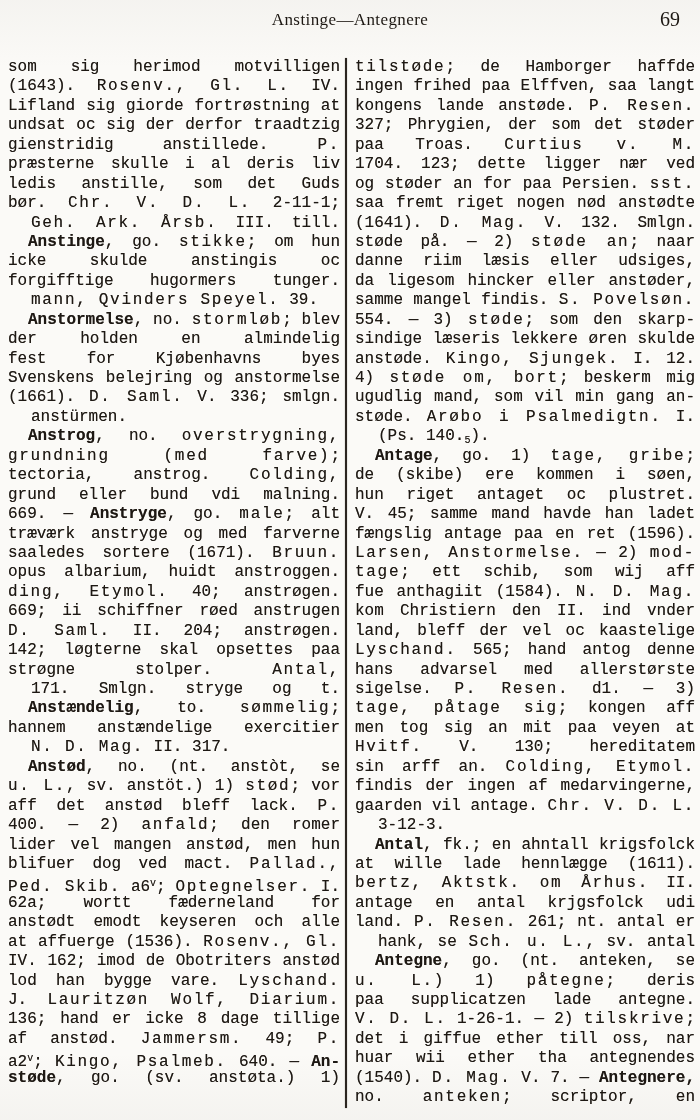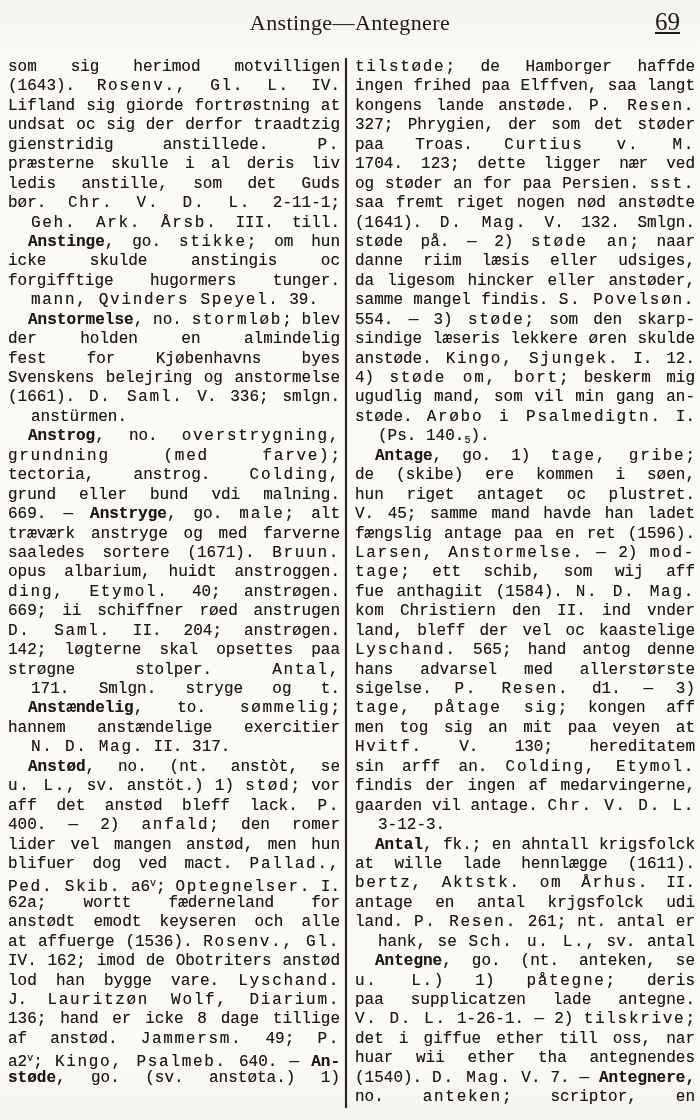--- a/index.html
+++ b/index.html
@@ -20,27 +20,26 @@
     background-image:linear-gradient(180deg, rgba(120,115,105,0.05) 0%, rgba(255,255,255,0) 6%, rgba(255,255,255,0) 94%, rgba(120,115,105,0.05) 100%);
     color:var(--ink);
     overflow:hidden;
   }
   .running-header{
     position:absolute;top:8px;left:0;right:0;height:30px;
   }
   .header-title{
     position:absolute;left:0;right:0;top:2px;
     text-align:center;
-    font-size:22px;letter-spacing:.4px;
+    font-size:17px;letter-spacing:.4px;
     color:var(--ink);
   }
   .page-number{
     position:absolute;right:20px;top:0;
-    font-size:25px;
-    text-decoration:underline;
+    font-size:20px;
   }
   .cols{
     position:absolute;left:8px;top:58px;
     width:687px;
     display:flex;align-items:stretch;font-family:Liberation Mono, monospace;
   }
   .col{
     font-size:16px;
   }
   .col-left{width:332px;}

